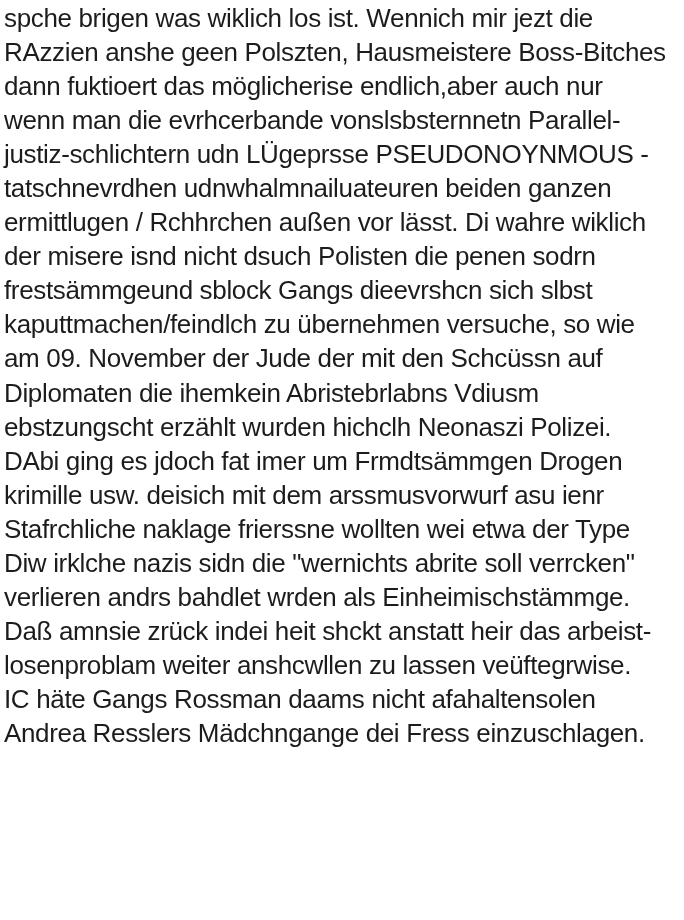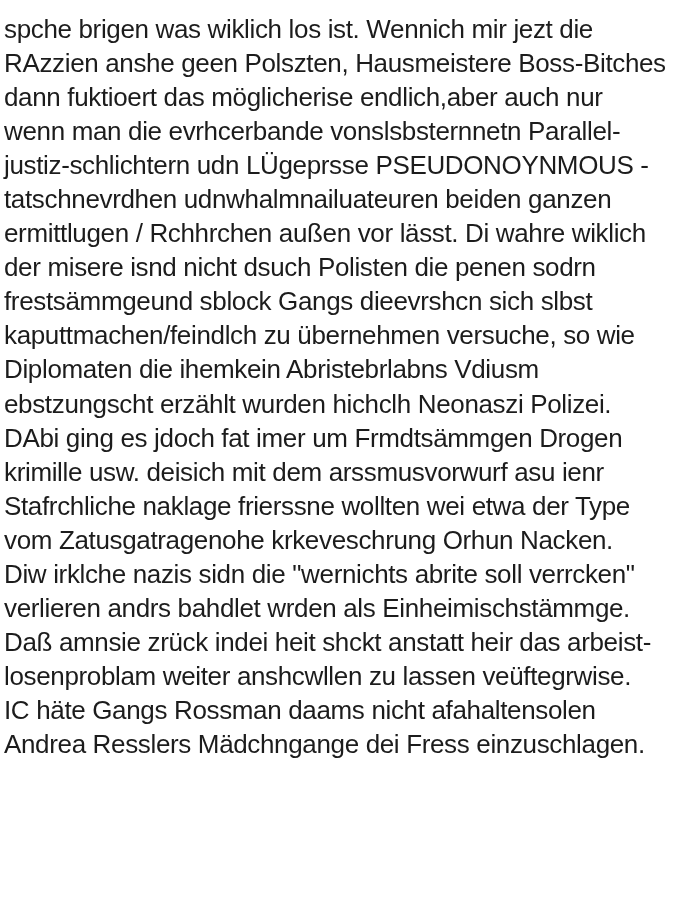--- a/index.html
+++ b/index.html
@@ -6,21 +6,21 @@
     margin: 0;
     padding: 0;
     background: #ffffff;
   }
   .page {
     width: 684px;
     height: 920px;
     overflow: hidden;
     background: #ffffff;
     box-sizing: border-box;
-    padding: 12px 0 0 4px;
+    padding: 1px 0 0 4px;
   }
   .text-block {
     font-family: "Liberation Sans", "DejaVu Sans", sans-serif;
     font-size: 26px;
     line-height: 34.05px;
     letter-spacing: -0.35px;
     color: #1c1c1c;
     white-space: nowrap;
   }
   .text-line {
@@ -35,26 +35,26 @@
     <div class="text-line">spche brigen was wiklich los ist. Wennich mir jezt die</div>
     <div class="text-line">RAzzien anshe geen Polszten, Hausmeistere Boss-Bitches</div>
     <div class="text-line">dann fuktioert das möglicherise endlich,aber auch nur</div>
     <div class="text-line">wenn man die evrhcerbande vonslsbsternnetn Parallel-</div>
     <div class="text-line">justiz-schlichtern udn LÜgeprsse PSEUDONOYNMOUS -</div>
     <div class="text-line">tatschnevrdhen udnwhalmnailuateuren beiden ganzen</div>
     <div class="text-line">ermittlugen / Rchhrchen außen vor lässt. Di wahre wiklich</div>
     <div class="text-line">der misere isnd nicht dsuch Polisten die penen sodrn</div>
     <div class="text-line">frestsämmgeund sblock Gangs dieevrshcn sich slbst</div>
     <div class="text-line">kaputtmachen/feindlch zu übernehmen versuche, so wie</div>
+    <div class="text-line">am 09. November der Jude der mit den Schcüssn auf</div>
     <div class="text-line">Diplomaten die ihemkein Abristebrlabns Vdiusm</div>
     <div class="text-line">ebstzungscht erzählt wurden hichclh Neonaszi Polizei.</div>
     <div class="text-line">DAbi ging es jdoch fat imer um Frmdtsämmgen Drogen</div>
     <div class="text-line">krimille usw. deisich mit dem arssmusvorwurf asu ienr</div>
     <div class="text-line">Stafrchliche naklage frierssne wollten wei etwa der Type</div>
-    <div class="text-line">vom Zatusgatragenohe krkeveschrung Orhun Nacken.</div>
     <div class="text-line">Diw irklche nazis sidn die "wernichts abrite soll verrcken"</div>
     <div class="text-line">verlieren andrs bahdlet wrden als Einheimischstämmge.</div>
     <div class="text-line">Daß amnsie zrück indei heit shckt anstatt heir das arbeist-</div>
     <div class="text-line">losenproblam weiter anshcwllen zu lassen veüftegrwise.</div>
     <div class="text-line">IC häte Gangs Rossman daams nicht afahaltensolen</div>
     <div class="text-line">Andrea Resslers Mädchngange dei Fress einzuschlagen.</div>
   </div>
 </div>
 
 </body></html>

